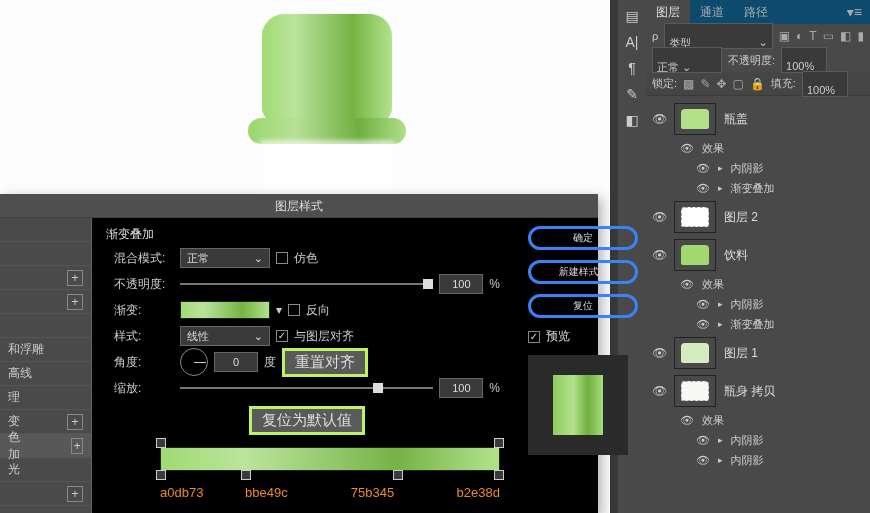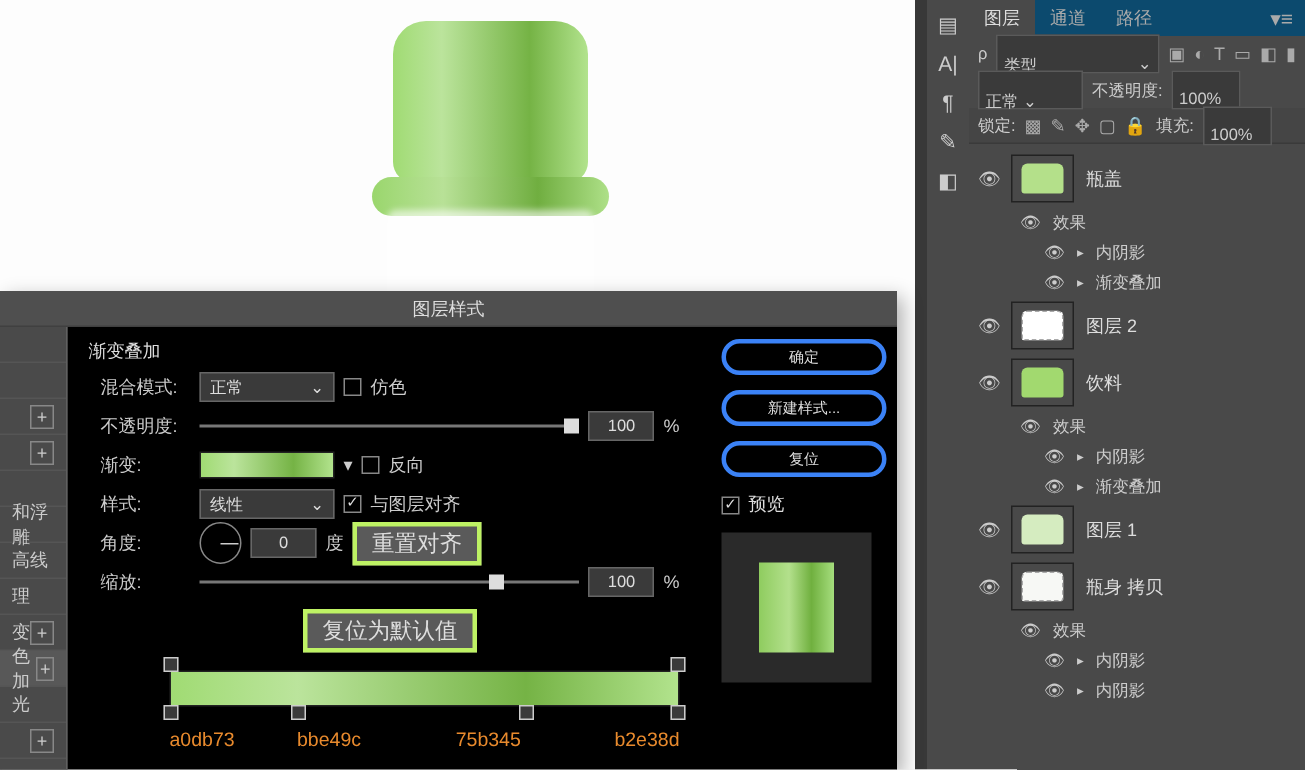--- a/index.html
+++ b/index.html
@@ -26,21 +26,21 @@
 .thumb { width:42px; height:32px; border:1px solid #222; position:relative; display:flex; align-items:center; justify-content:center; }
 .thumb .mini { width:28px; height:20px; border-radius:4px 4px 2px 2px; }
 .sub { padding-left:34px; display:flex; align-items:center; gap:8px; font-size:11px; color:#ccc; height:20px; }
 .sub.deeper { padding-left:50px; }
 .toggle { color:#ccc; font-size:9px; }
 .dialog { position:absolute; left:0; top:194px; width:598px; height:320px; background:#000000; box-shadow:4px 4px 12px rgba(0,0,0,.3); }
 .dlg-title { height:24px; background:#4f4f4f; color:#ddd; font-size:12px; text-align:center; line-height:24px; border-bottom:1px solid #404040; }
 .dlg-body { display:flex; height:calc(100% - 24px); }
 .dlg-left { width:154px; background:#4a4a4a; border-right:1px solid #606060; }
 .dlg-left .item { height:24px; display:flex; align-items:center; justify-content:space-between; padding:0 8px; font-size:12px; color:#ccc; border-bottom:1px solid #555; cursor:pointer; }
-.dlg-left .item.hl { background:#585858; }
+.dlg-left .item.hl { background:#585858;gap:47px; }
 .addbtn { width:16px; height:16px; border:1px solid #888; color:#ccc; font-size:12px; text-align:center; line-height:14px; }
 .dlg-mid { flex:1; padding:8px 14px; font-size:12px; color:#ccc; }
 .dlg-mid h4 { font-size:12px; font-weight:normal; color:#ddd; margin-bottom:2px; }
 .opt-row { display:flex; align-items:center; height:26px; gap:6px; }
 .opt-row label { width:60px; text-align:left; color:#ccc; }
 .dd { background:#3a3a3a; border:1px solid #666; height:20px; padding:0 6px; color:#ddd; display:flex; align-items:center; font-size:11px; }
 .cb { width:12px; height:12px; border:1px solid #888; cursor:pointer; }
 .cb.checked::after { content:"✓"; color:#ddd; font-size:10px; display:block; text-align:center; line-height:10px; }
 .slider-track { flex:1; height:2px; background:#777; position:relative; }
 .slider-thumb { position:absolute; right:0; top:-4px; width:10px; height:10px; background:#ddd; }

